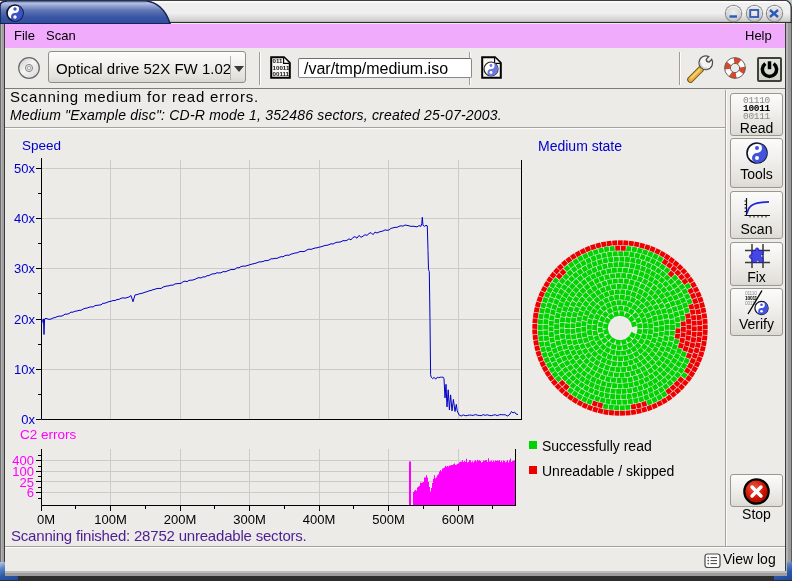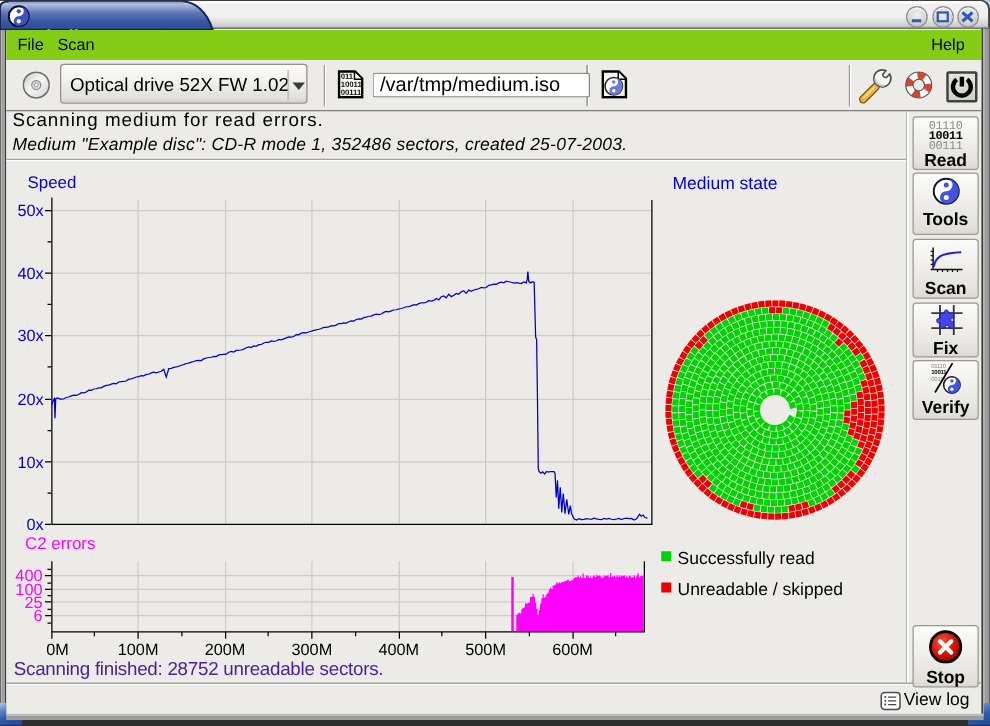--- a/index.html
+++ b/index.html
@@ -12,38 +12,38 @@
 #frameB { position:absolute; left:0; top:571px; width:792px; height:10px; background:linear-gradient(#bdbdbd 0 2px,#9d9d9d 2px 5px,#2e2e2e 5px 10px); }
 .bluecorner { position:absolute; top:562px; width:18px; height:18px; background:linear-gradient(160deg,#b9c9e4 0%,#5b82c4 30%,#2c5aa8 60%,#1f4795 100%); }
 #bcL { left:0; clip-path:polygon(0 0, 5px 0, 5px 14px, 18px 14px, 18px 18px, 0 18px); }
 #bcR { left:774px; clip-path:polygon(13px 0, 18px 0, 18px 18px, 0 18px, 0 14px, 13px 14px); }
 
 #titlebar { position:absolute; left:0; top:0; width:792px; height:23px; background:linear-gradient(#3f3f3f 0 1px,#fafafa 1px 3px,#efefef 3px 60%,#cecece 95%,#a9a9a9 100%); border-bottom:1px solid #2e2e2e; border-radius:0 7px 0 0; box-shadow:inset -1.5px 0.5px 0 #3f3f3f; }
 #titletab { position:absolute; left:0; top:0; width:176px; height:24px; }
 #titletext { position:absolute; left:32px; top:4px; width:160px; font:bold 15px "Liberation Sans",sans-serif; color:#fff; letter-spacing:0.1px; text-shadow:0 1px 1px #1c3a7a;margin-top:17px; }
 .wbtn { position:absolute; top:5.5px; width:15px; height:15px; border-radius:50%; background:radial-gradient(circle at 50% 40%,#f0f0f0 0%,#d8d8d8 50%,#adadad 100%); box-shadow:0 0 0 1.2px #8f8f8f, inset 0 1px 1px #fafafa; }
 
-#menubar { position:absolute; left:5px; top:24px; width:780px; height:24px; background:#84cc16; }
+#menubar { position:absolute; left:5px; top:24px; width:780px; height:24px; background:#f0abfc; }
 #menubar .mi { position:absolute; top:4px; font-size:13px; color:#000; }
 
 #toolbar { position:absolute; left:5px; top:48px; width:780px; height:41px; background:#ecebe8; border-bottom:1px solid #7f7d78; }
 .tsep { position:absolute; top:4px; height:33px; width:2px; background:linear-gradient(90deg,#a19d96 0 1px,#fdfdfd 1px 2px); }
 #combo { position:absolute; left:43px; top:3px; width:198px; height:32px; background:linear-gradient(#fdfdfc,#f2f1ee 40%,#e3e1dc 85%,#d8d6d0); border:1px solid #928e86; border-radius:3px; }
 #combo .ct { position:absolute; left:7px; top:8px; font-size:15px; color:#000; }
 #combo .csep { position:absolute; right:14px; top:4px; width:1px; height:24px; background:#b3b0aa; }
 #combo .arr { position:absolute; right:1.5px; top:14px; width:0; height:0; border-left:5px solid transparent; border-right:5px solid transparent; border-top:6px solid #3a3a3a; }
 .tfield { position:absolute; top:10px; height:20px; background:#fff; border:1px solid #888; border-top-color:#6e6e6e; border-radius:2px; font-size:16px; color:#000; padding:0 0 0 5px; line-height:19px; }
 
 #stat1 { position:absolute; left:10px; top:88px; font-size:15px; letter-spacing:0.8px; color:#000; }
 #stat2 { position:absolute; left:10px; top:107px; font-style:italic; font-size:14px; letter-spacing:0.2px; color:#000; }
 .hsep { position:absolute; height:2px; background:linear-gradient(#a5a29b 0 1px,#fcfcfc 1px 2px); }
 
 #sidesep { position:absolute; left:725px; top:90px; width:2px; height:456px; background:linear-gradient(90deg,#a5a29b 0 1px,#fcfcfc 1px 2px); }
 .sbtn { position:absolute; left:730px; width:53px; background:linear-gradient(#fbfbfa,#f0efec 45%,#e2e0da 90%,#dbd9d3); border:1px solid #9b978f; border-radius:3px; text-align:center; }
-.sbtn .lbl { font-size:14px; color:#000; display:block;font-weight:bold; }
+.sbtn .lbl { font-size:14px; color:#000; display:block; }
 
 #viewlog { position:absolute; left:723px; top:551px; font-size:14px; color:#000; }
 
 .blue { color:#0000cc; }
 svg text { font-family:"Liberation Sans",sans-serif; }
 </style></head>
 <body>
 
 <div id="frameL"></div>
 <div id="frameR"></div>
@@ -1049,21 +1049,21 @@
   <text x="3" y="10.5" font-family="Liberation Mono,monospace" font-size="4.8" font-weight="bold" fill="#000" letter-spacing="-0.2">10011</text>
   <text x="3" y="15.5" font-family="Liberation Mono,monospace" font-size="4.8" fill="#8a8a8a" letter-spacing="-0.2">00111</text>
   <path d="M20,1.5 L6,25" stroke="#000" stroke-width="1.4"></path>
   <circle cx="19.5" cy="19" r="6.6" fill="#fff" stroke="#10102a" stroke-width="1.2"></circle>
   <path d="M19.5,12.4 A6.6,6.6 0 0 1 19.5,25.6 A3.3,3.3 0 0 1 19.5,19 A3.3,3.3 0 0 0 19.5,12.4 Z" fill="#4254dc"></path>
   <circle cx="19.5" cy="15.7" r="1.3" fill="#4254dc"></circle>
   <circle cx="19.5" cy="22.3" r="1.3" fill="#fff"></circle>
  </svg>
  <span class="lbl" style="margin-top:-4px">Verify</span>
 </div>
-<div class="sbtn" style="top:500px;height:50px">
+<div class="sbtn" style="top:474px;height:33px">
  <svg width="27" height="27" viewBox="0 0 27 27" style="margin-top:3px">
   <defs>
         <radialGradient id="stopg" cx="0.4" cy="0.35" r="0.8">
    <stop offset="0" stop-color="#f05545"></stop>
           <stop offset="0.55" stop-color="#cc1100"></stop>
           <stop offset="1" stop-color="#7a0a00"></stop>
   </radialGradient>
       </defs>
   <circle cx="13.5" cy="13.5" r="12.2" fill="url(#stopg)" stroke="#000" stroke-width="2.2"></circle>
   <path d="M9,9 L18,18 M18,9 L9,18" stroke="#fff" stroke-width="3.4" stroke-linecap="round"></path>

